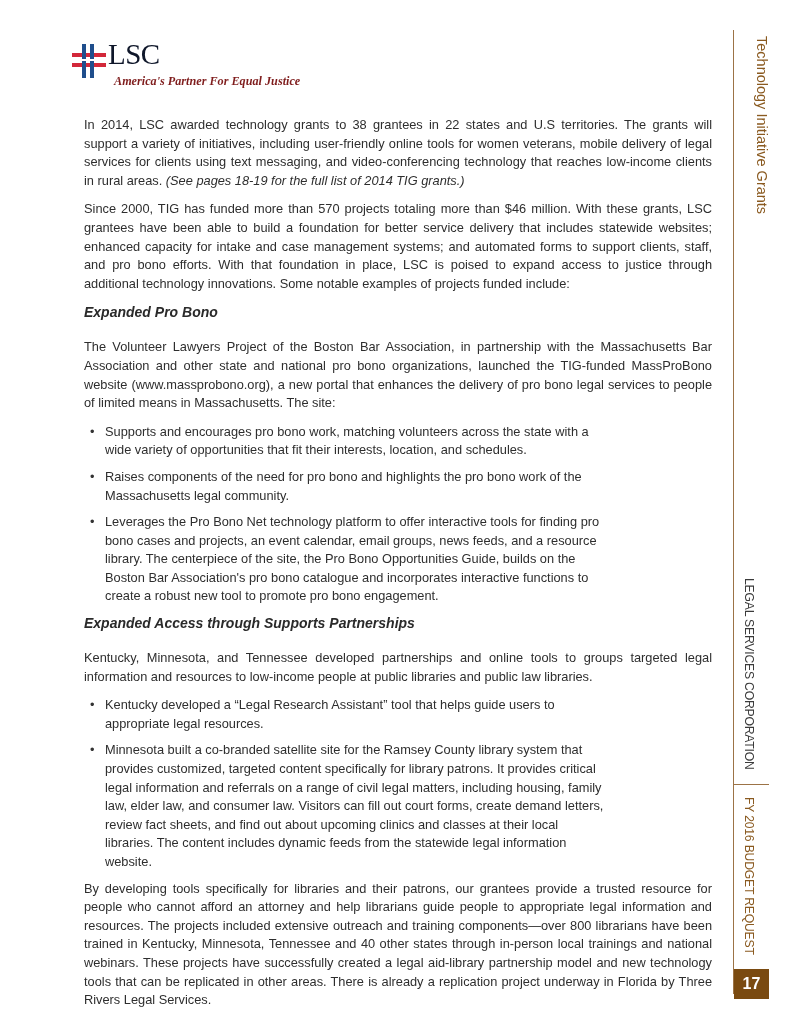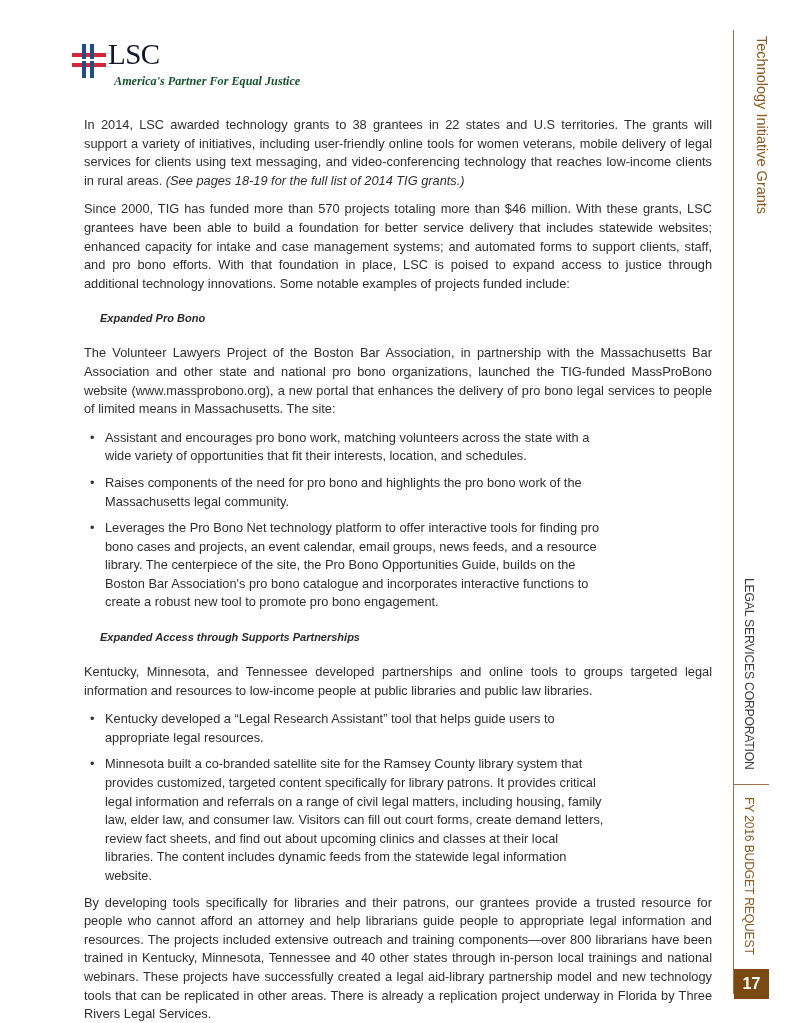--- a/index.html
+++ b/index.html
@@ -5,28 +5,28 @@
   html, body { margin: 0; padding: 0; background: #ffffff; }
   body { width: 791px; height: 1023px; position: relative; overflow: hidden;
          font-family: "Liberation Sans", sans-serif; color: #2b2b2b; }
 
   
   .logo { position: absolute; left: 72px; top: 42px; width: 220px; height: 50px; }
   .logo-mark { position: absolute; left: 0; top: 2px; width: 34px; height: 34px; }
   .logo-text { position: absolute; left: 36px; top: -4px; font-family: "Liberation Serif", serif;
                font-size: 29px; color: #0f172a; letter-spacing: -0.5px; }
   .logo-tagline { position: absolute; left: 42px; top: 32px; font-family: "Liberation Serif", serif;
-                  font-style: italic; font-weight: bold; font-size: 12.2px; color: #14532d; white-space: nowrap; }
+                  font-style: italic; font-weight: bold; font-size: 12.2px; color: #7f1d1d; white-space: nowrap; }
 
   
   .content { position: absolute; left: 84px; top: 116px; width: 628px;
              font-size: 12.8px; line-height: 18.6px; color: #2e2e2e; }
   .content p { margin: 0 0 10px 0; text-align: justify; }
-  .content .subhead { font-style: italic; font-size: 11px; margin: 16px; line-height: 19px; color: #2a2a2a; }
-  .content .after-sub { margin-top: 8px; }
+  .content .subhead { font-style: italic; font-size: 14px; margin: 0; line-height: 19px; color: #2a2a2a; }
+  .content .after-sub { margin-top: 16px; }
   ul.bullets { list-style: none; margin: 2px 0 8px 0; padding: 0 0 0 6px; width: 520px; }
   ul.bullets li { position: relative; padding-left: 15px; margin-bottom: 8px; text-align: left; }
   ul.bullets li::before { content: "\2022"; position: absolute; left: 0; top: 0; color: #333; }
   .italic { font-style: italic; }
 
   
   .rail-line { position: absolute; left: 733px; top: 30px; width: 1px; height: 964px; background: #9c7346; }
   .rail-title { position: absolute; left: 740px; top: 36px; width: 30px; height: 200px;
                 writing-mode: vertical-rl; font-size: 14.5px; color: #8a5a20; white-space: nowrap; }
   .rail-divider { position: absolute; left: 733px; top: 784px; width: 36px; height: 1px; background: #9c7346; }
@@ -54,21 +54,21 @@
 </div>
 
 <div class="content">
   <p><span>In 2014, LSC awarded technology grants to 38 grantees in 22 states and U.S territories. The grants will support a variety of initiatives, including user-friendly online tools for women veterans, mobile delivery of legal services for clients using text messaging, and video-conferencing technology that reaches low-income clients in rural areas.</span> <span class="italic">(See pages 18-19 for the full list of 2014 TIG grants.)</span></p>
 
   <p>Since 2000, TIG has funded more than 570 projects totaling more than $46 million. With these grants, LSC grantees have been able to build a foundation for better service delivery that includes statewide websites; enhanced capacity for intake and case management systems; and automated forms to support clients, staff, and pro bono efforts. With that foundation in place, LSC is poised to expand access to justice through additional technology innovations. Some notable examples of projects funded include:</p>
 
   <h3 class="subhead">Expanded Pro Bono</h3>
   <p class="after-sub">The Volunteer Lawyers Project of the Boston Bar Association, in partnership with the Massachusetts Bar Association and other state and national pro bono organizations, launched the TIG-funded MassProBono website (www.massprobono.org), a new portal that enhances the delivery of pro bono legal services to people of limited means in Massachusetts. The site:</p>
   <ul class="bullets">
-    <li>Assistant and encourages pro bono work, matching volunteers across the state with a wide variety of opportunities that fit their interests, location, and schedules.</li>
+    <li>Supports and encourages pro bono work, matching volunteers across the state with a wide variety of opportunities that fit their interests, location, and schedules.</li>
     <li>Raises components of the need for pro bono and highlights the pro bono work of the Massachusetts legal community.</li>
     <li>Leverages the Pro Bono Net technology platform to offer interactive tools for finding pro bono cases and projects, an event calendar, email groups, news feeds, and a resource library. The centerpiece of the site, the Pro Bono Opportunities Guide, builds on the Boston Bar Association's pro bono catalogue and incorporates interactive functions to create a robust new tool to promote pro bono engagement.</li>
   </ul>
 
   <h3 class="subhead">Expanded Access through Supports Partnerships</h3>
   <p class="after-sub">Kentucky, Minnesota, and Tennessee developed partnerships and online tools to groups targeted legal information and resources to low-income people at public libraries and public law libraries.</p>
   <ul class="bullets">
     <li>Kentucky developed a “Legal Research Assistant” tool that helps guide users to appropriate legal resources.</li>
     <li>Minnesota built a co-branded satellite site for the Ramsey County library system that provides customized, targeted content specifically for library patrons. It provides critical legal information and referrals on a range of civil legal matters, including housing, family law, elder law, and consumer law. Visitors can fill out court forms, create demand letters, review fact sheets, and find out about upcoming clinics and classes at their local libraries. The content includes dynamic feeds from the statewide legal information website.</li>
   </ul>

